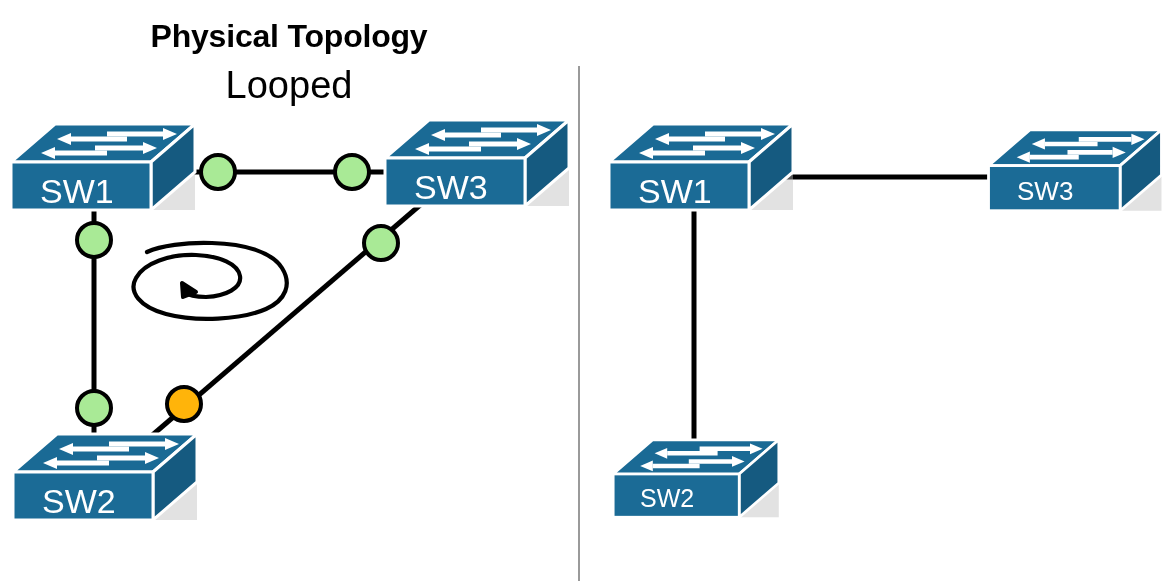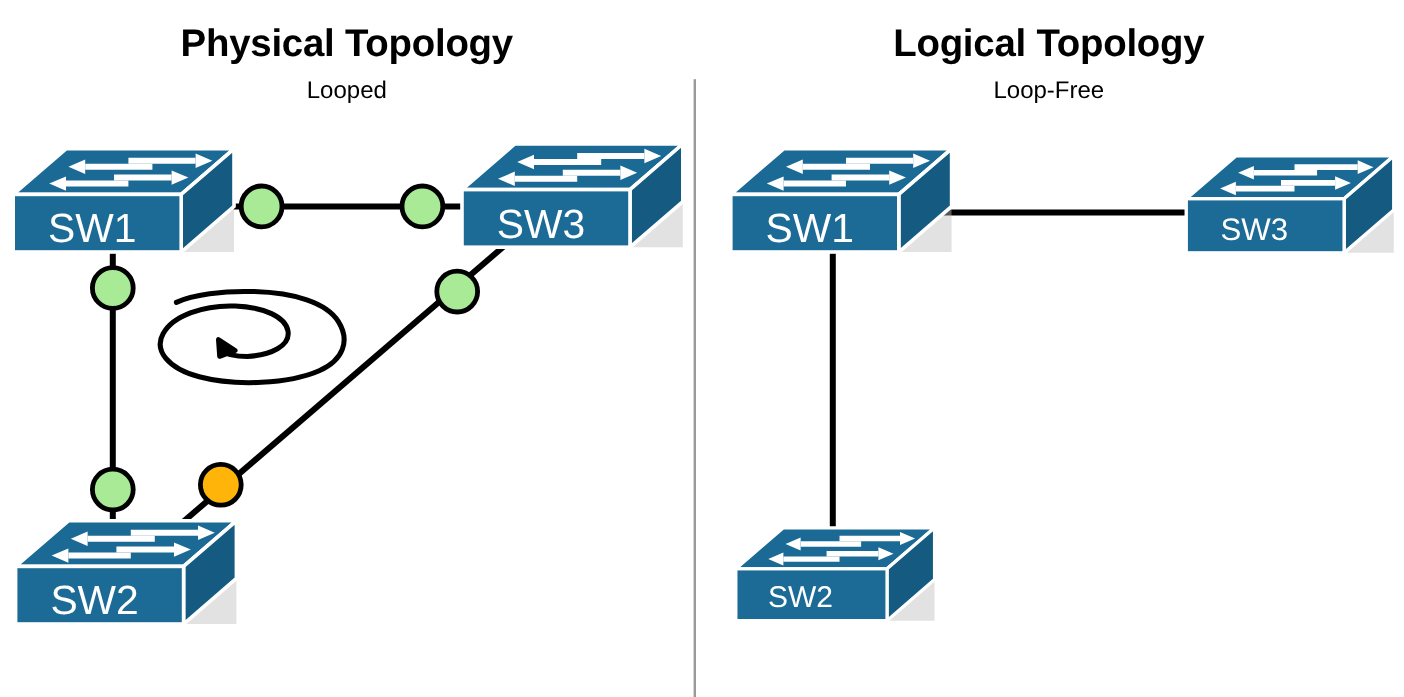--- a/index.html
+++ b/index.html
@@ -39,21 +39,21 @@
     letter-spacing: -0.2px;
     line-height: 1;
     white-space: nowrap;
   }
   .panel-subtitle {
     position: absolute;
     left: 0;
     width: 100%;
     text-align: center;
     font-weight: normal;
-    font-size: 20px;
+    font-size: 38px;
     color: #000000;
     line-height: 1;
     white-space: nowrap;
   }
   #title-physical  { top: 20px; }
   #subtitle-physical { top: 66px; }
   #title-logical   { top: 20px; }
   #subtitle-logical { top: 66px; }
 
   .divider {
@@ -119,22 +119,20 @@
       <path d="M 182 283 L 183 297 L 196 292 Z" fill="#000000" stroke="#000000" stroke-width="4" stroke-linejoin="round"></path>
     </g>
   </svg>
 
   <div class="panel" id="panel-physical">
     <div class="panel-title" id="title-physical">Physical Topology</div>
     <div class="panel-subtitle" id="subtitle-physical">Looped</div>
   </div>
 
   <div class="panel" id="panel-logical">
-    <div class="panel-title" id="title-logical">Logical Topology</div>
-    <div class="panel-subtitle" id="subtitle-logical">Loop-Free</div>
   </div>
 
   <div class="divider"></div>
 
   <div class="sw" id="sw-phys-1" style="left:8px; top:122px;">
     <svg width="190" height="100" viewBox="0 0 190 100">
       <g transform="translate(3,2)">
         <polygon points="44,80 44,8 178,8 178,80" fill="#bfbfbf" opacity="0.45" transform="translate(6,6)"></polygon>
         <polygon points="0,38 44,0 184,0 140,38" fill="#1a6a95" stroke="#ffffff" stroke-width="3"></polygon>
         <polygon points="140,38 184,0 184,48 140,86" fill="#155a80" stroke="#ffffff" stroke-width="3"></polygon>

